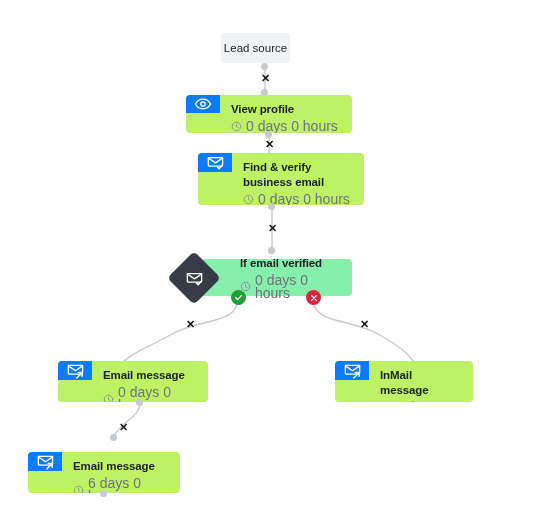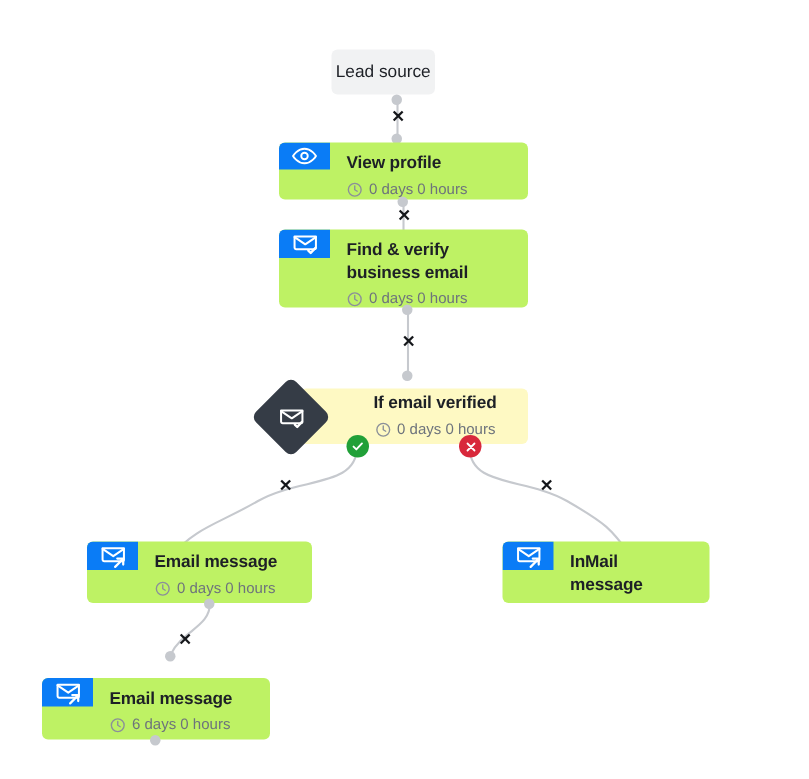--- a/index.html
+++ b/index.html
@@ -57,21 +57,21 @@
     font-weight: bold;
     color: #1d2026;
     line-height: 15px;
     letter-spacing: -0.1px;
   }
   .node-meta {
     display: flex;
     align-items: center;
     gap: 4px;
     margin-top: 3px;
-    font-size: 10px;
+    font-size: 14px;
     color: #6d737c;
     line-height: 13px;
   }
   .clock-icon {
     display: block;
     flex: 0 0 auto;
   }
 
   
   .node-plain {
@@ -88,28 +88,27 @@
 
   
   .cond-wrap {
     position: absolute;
   }
   .cond-card {
     position: absolute;
     left: 28px;
     top: 9px;
     height: 37px;
-    background: #fef9c3;
+    background: #86efac;
     border-radius: 4px;
     display: flex;
     flex-direction: column;
     justify-content: center;
     padding: 0 12px 0 40px;
     box-sizing: border-box;
-    align-items: center;
   }
   .diamond {
     position: absolute;
     left: 0;
     top: 0;
     width: 38px;
     height: 38px;
     background: #353c46;
     border-radius: 5px;
     transform: rotate(45deg);
@@ -203,21 +202,21 @@
         </svg>
         <span>0 days 0 hours</span>
       </div>
     </div>
   </div>
 
   <div class="edge-dot" style="left:265px; top:131px;"></div>
   <div class="edge-x" style="left:263px; top:138px;">✕</div>
   <div class="edge-dot" style="left:265px; top:154px;"></div>
 
-  <div class="node" style="left:186px; top:153px; width:166px; height:52px;">
+  <div class="node" style="left:198px; top:153px; width:166px; height:52px;">
     <div class="node-icon">
       <svg width="19" height="19" viewBox="0 0 24 24" fill="none" stroke="#ffffff" stroke-width="1.7" stroke-linecap="round" stroke-linejoin="round">
         <path d="M3 5.8h18v9.4a1.4 1.4 0 0 1-1.4 1.4H4.4A1.4 1.4 0 0 1 3 15.2z"></path>
         <path d="M3 6.4l9 6.1 9-6.1"></path>
         <path d="M14.6 17.8l2 2 4-4.3" stroke-width="2"></path>
       </svg>
     </div>
     <div class="node-body">
       <div class="node-title">Find &amp; verify business email</div>
       <div class="node-meta">

